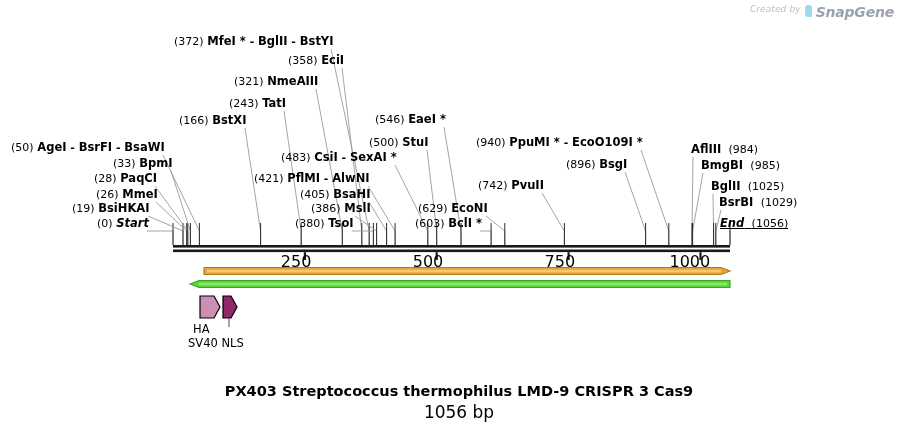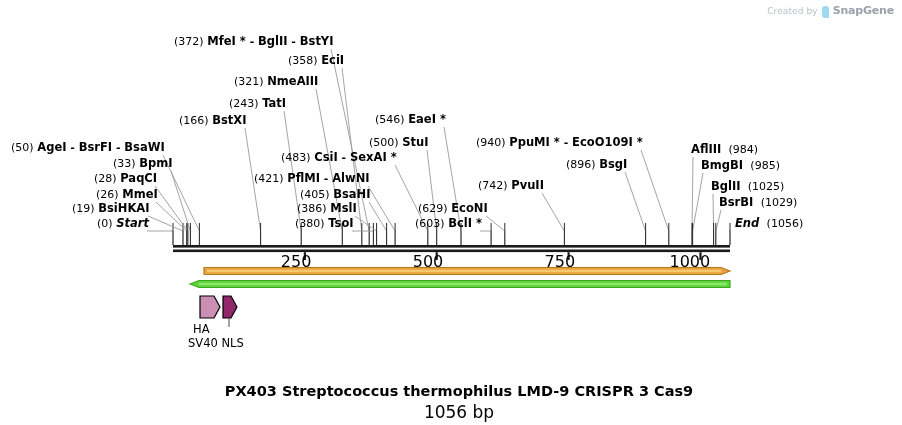--- a/index.html
+++ b/index.html
@@ -17,29 +17,30 @@
   #map-canvas {
     position: absolute;
     left: 0; top: 0;
     width: 902px; height: 425px;
   }
   
   .watermark {
     position: absolute;
     right: 8px; top: 4px;
     display: flex;
-    align-items: center;
+    align-items: flex-start;
     gap: 4px;
     font-size: 9px;
     color: #b9c0c7;
     letter-spacing: 0.1px;
+    font-style: italic;
   }
   .watermark .wm-brand {
     color: #9aa3ab;
-    font-size: 11px;
+    font-size: 14px;
     font-weight: bold;
     letter-spacing: -0.2px;
   }
   .wm-logo {
     display: inline-block;
     width: 7px; height: 12px;
     background: #9fd9ef;
     border-radius: 3px 3px 0 3px;
     position: relative;
     top: 1px;
@@ -190,36 +191,36 @@
     <div class="enz" style="left: 96px; top: 188px;"><span class="pos">(26)</span>&nbsp;<span><span class="nm">MmeI</span></span></div>
     <div class="enz" style="left: 94px; top: 172px;"><span class="pos">(28)</span>&nbsp;<span><span class="nm">PaqCI</span></span></div>
     <div class="enz" style="left: 113px; top: 157px;"><span class="pos">(33)</span>&nbsp;<span><span class="nm">BpmI</span></span></div>
     <div class="enz" style="left: 11px; top: 141px;"><span class="pos">(50)</span>&nbsp;<span><span class="nm">AgeI</span><span class="sep"> - </span><span class="nm">BsrFI</span><span class="sep"> - </span><span class="nm">BsaWI</span></span></div>
     <div class="enz" style="left: 179px; top: 114px;"><span class="pos">(166)</span>&nbsp;<span><span class="nm">BstXI</span></span></div>
     <div class="enz" style="left: 229px; top: 97px;"><span class="pos">(243)</span>&nbsp;<span><span class="nm">TatI</span></span></div>
     <div class="enz" style="left: 234px; top: 75px;"><span class="pos">(321)</span>&nbsp;<span><span class="nm">NmeAIII</span></span></div>
     <div class="enz" style="left: 288px; top: 54px;"><span class="pos">(358)</span>&nbsp;<span><span class="nm">EciI</span></span></div>
     <div class="enz" style="left: 174px; top: 35px;"><span class="pos">(372)</span>&nbsp;<span><span class="nm">MfeI *</span><span class="sep"> - </span><span class="nm">BglII</span><span class="sep"> - </span><span class="nm">BstYI</span></span></div>
     <div class="enz" style="left: 295px; top: 217px;"><span class="pos">(380)</span>&nbsp;<span><span class="nm">TsoI</span></span></div>
-    <div class="enz" style="left: 297px; top: 202px;"><span class="pos">(386)</span>&nbsp;<span><span class="nm">MslI</span></span></div>
+    <div class="enz" style="left: 297px; top: 202px; padding-left: 14px;"><span class="pos">(386)</span>&nbsp;<span><span class="nm">MslI</span></span></div>
     <div class="enz" style="left: 300px; top: 188px;"><span class="pos">(405)</span>&nbsp;<span><span class="nm">BsaHI</span></span></div>
     <div class="enz" style="left: 254px; top: 172px;"><span class="pos">(421)</span>&nbsp;<span><span class="nm">PflMI</span><span class="sep"> - </span><span class="nm">AlwNI</span></span></div>
     <div class="enz" style="left: 281px; top: 151px;"><span class="pos">(483)</span>&nbsp;<span><span class="nm">CsiI</span><span class="sep"> - </span><span class="nm">SexAI *</span></span></div>
     <div class="enz" style="left: 369px; top: 136px;"><span class="pos">(500)</span>&nbsp;<span><span class="nm">StuI</span></span></div>
     <div class="enz" style="left: 375px; top: 113px;"><span class="pos">(546)</span>&nbsp;<span><span class="nm">EaeI *</span></span></div>
     <div class="enz" style="left: 415px; top: 217px;"><span class="pos">(603)</span>&nbsp;<span><span class="nm">BclI *</span></span></div>
     <div class="enz" style="left: 418px; top: 202px;"><span class="pos">(629)</span>&nbsp;<span><span class="nm">EcoNI</span></span></div>
     <div class="enz" style="left: 478px; top: 179px;"><span class="pos">(742)</span>&nbsp;<span><span class="nm">PvuII</span></span></div>
     <div class="enz" style="left: 566px; top: 158px;"><span class="pos">(896)</span>&nbsp;<span><span class="nm">BsgI</span></span></div>
     <div class="enz" style="left: 476px; top: 136px;"><span class="pos">(940)</span>&nbsp;<span><span class="nm">PpuMI *</span><span class="sep"> - </span><span class="nm">EcoO109I *</span></span></div>
     <div class="enz" style="left: 691px; top: 143px;"><span><span class="nm">AflIII</span></span>&nbsp;&nbsp;<span class="pos">(984)</span></div>
     <div class="enz" style="left: 701px; top: 159px;"><span><span class="nm">BmgBI</span></span>&nbsp;&nbsp;<span class="pos">(985)</span></div>
     <div class="enz" style="left: 711px; top: 180px;"><span><span class="nm">BglII</span></span>&nbsp;&nbsp;<span class="pos">(1025)</span></div>
     <div class="enz" style="left: 719px; top: 196px;"><span><span class="nm">BsrBI</span></span>&nbsp;&nbsp;<span class="pos">(1029)</span></div>
-    <div class="enz" style="left: 735px; top: 217px;"><span><span class="nm ital">End</span></span>&nbsp;&nbsp;<span class="pos">(1056)</span></div>
+    <div class="enz" style="left: 720px; top: 217px; text-decoration: underline;"><span><span class="nm ital">End</span></span>&nbsp;&nbsp;<span class="pos">(1056)</span></div>
   </div>
 
 <div id="ruler-layer">
     <div class="tick-num" style="top: 252px; left: 280.866px;">250</div>
     <div class="tick-num" style="top: 252px; left: 412.731px;">500</div>
     <div class="tick-num" style="top: 252px; left: 544.597px;">750</div>
     <div class="tick-num" style="top: 252px; left: 669.462px;">1000</div>
   </div>
 
 <div id="feature-caption-layer">

